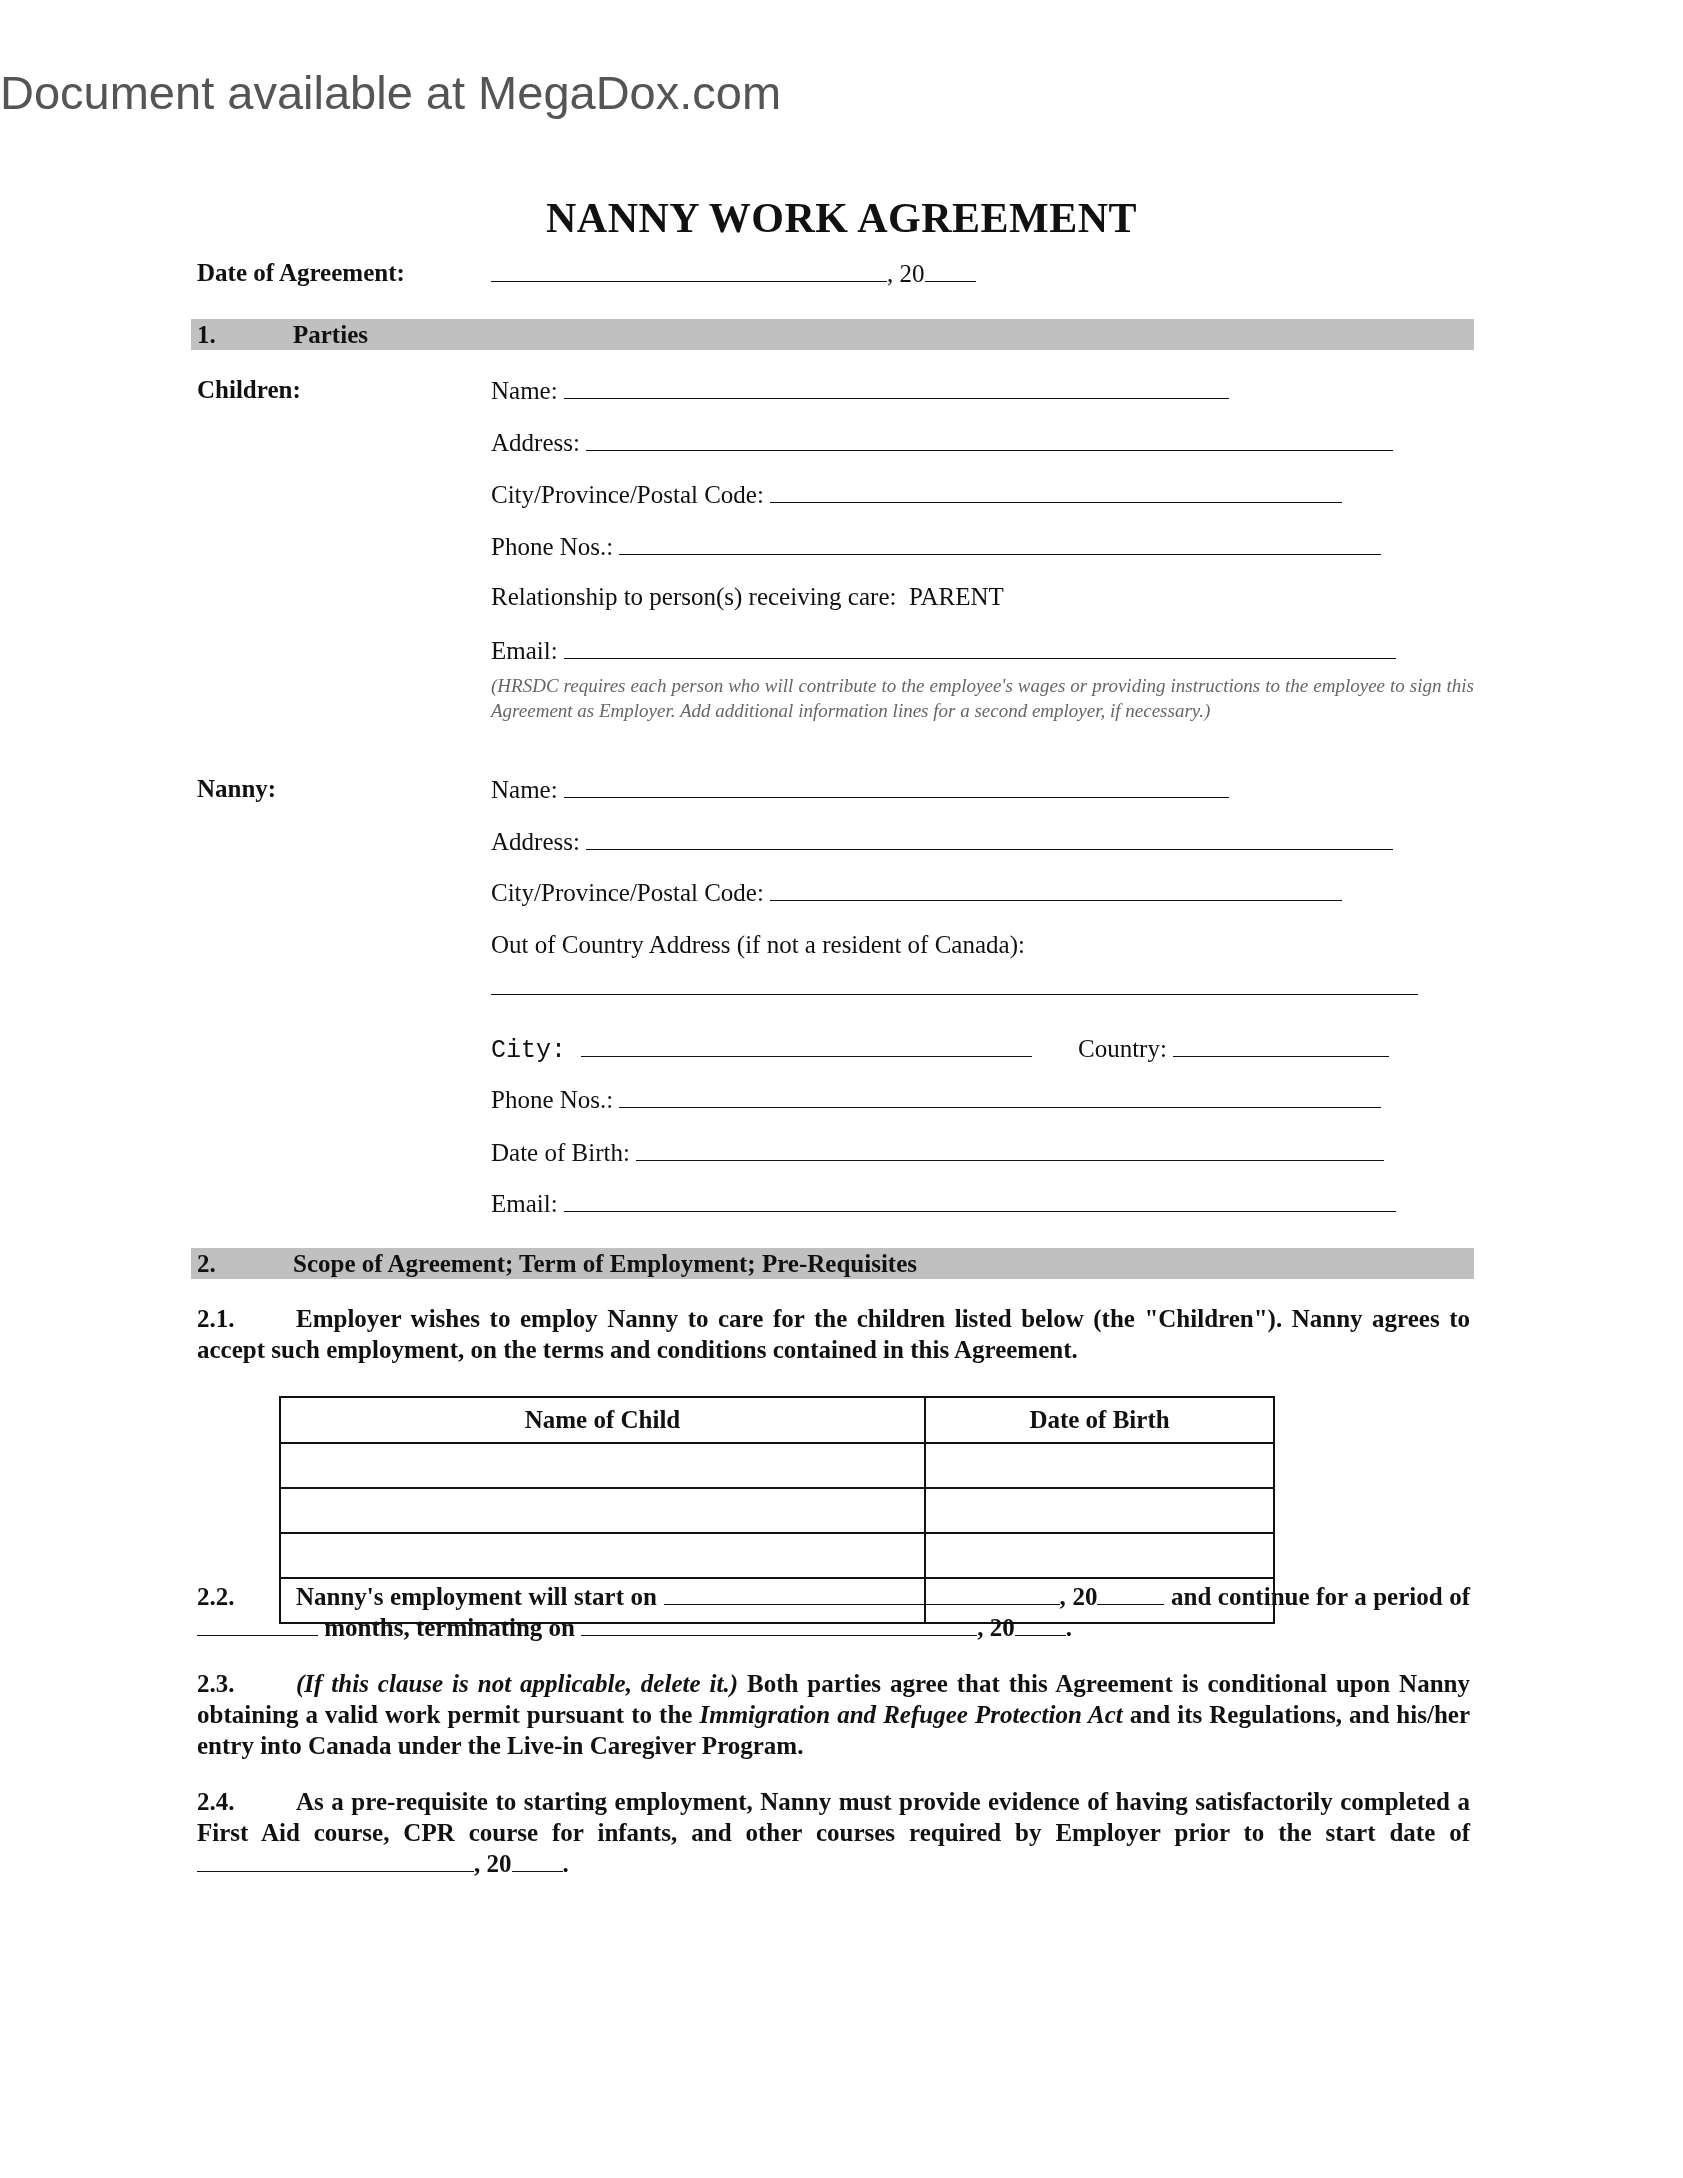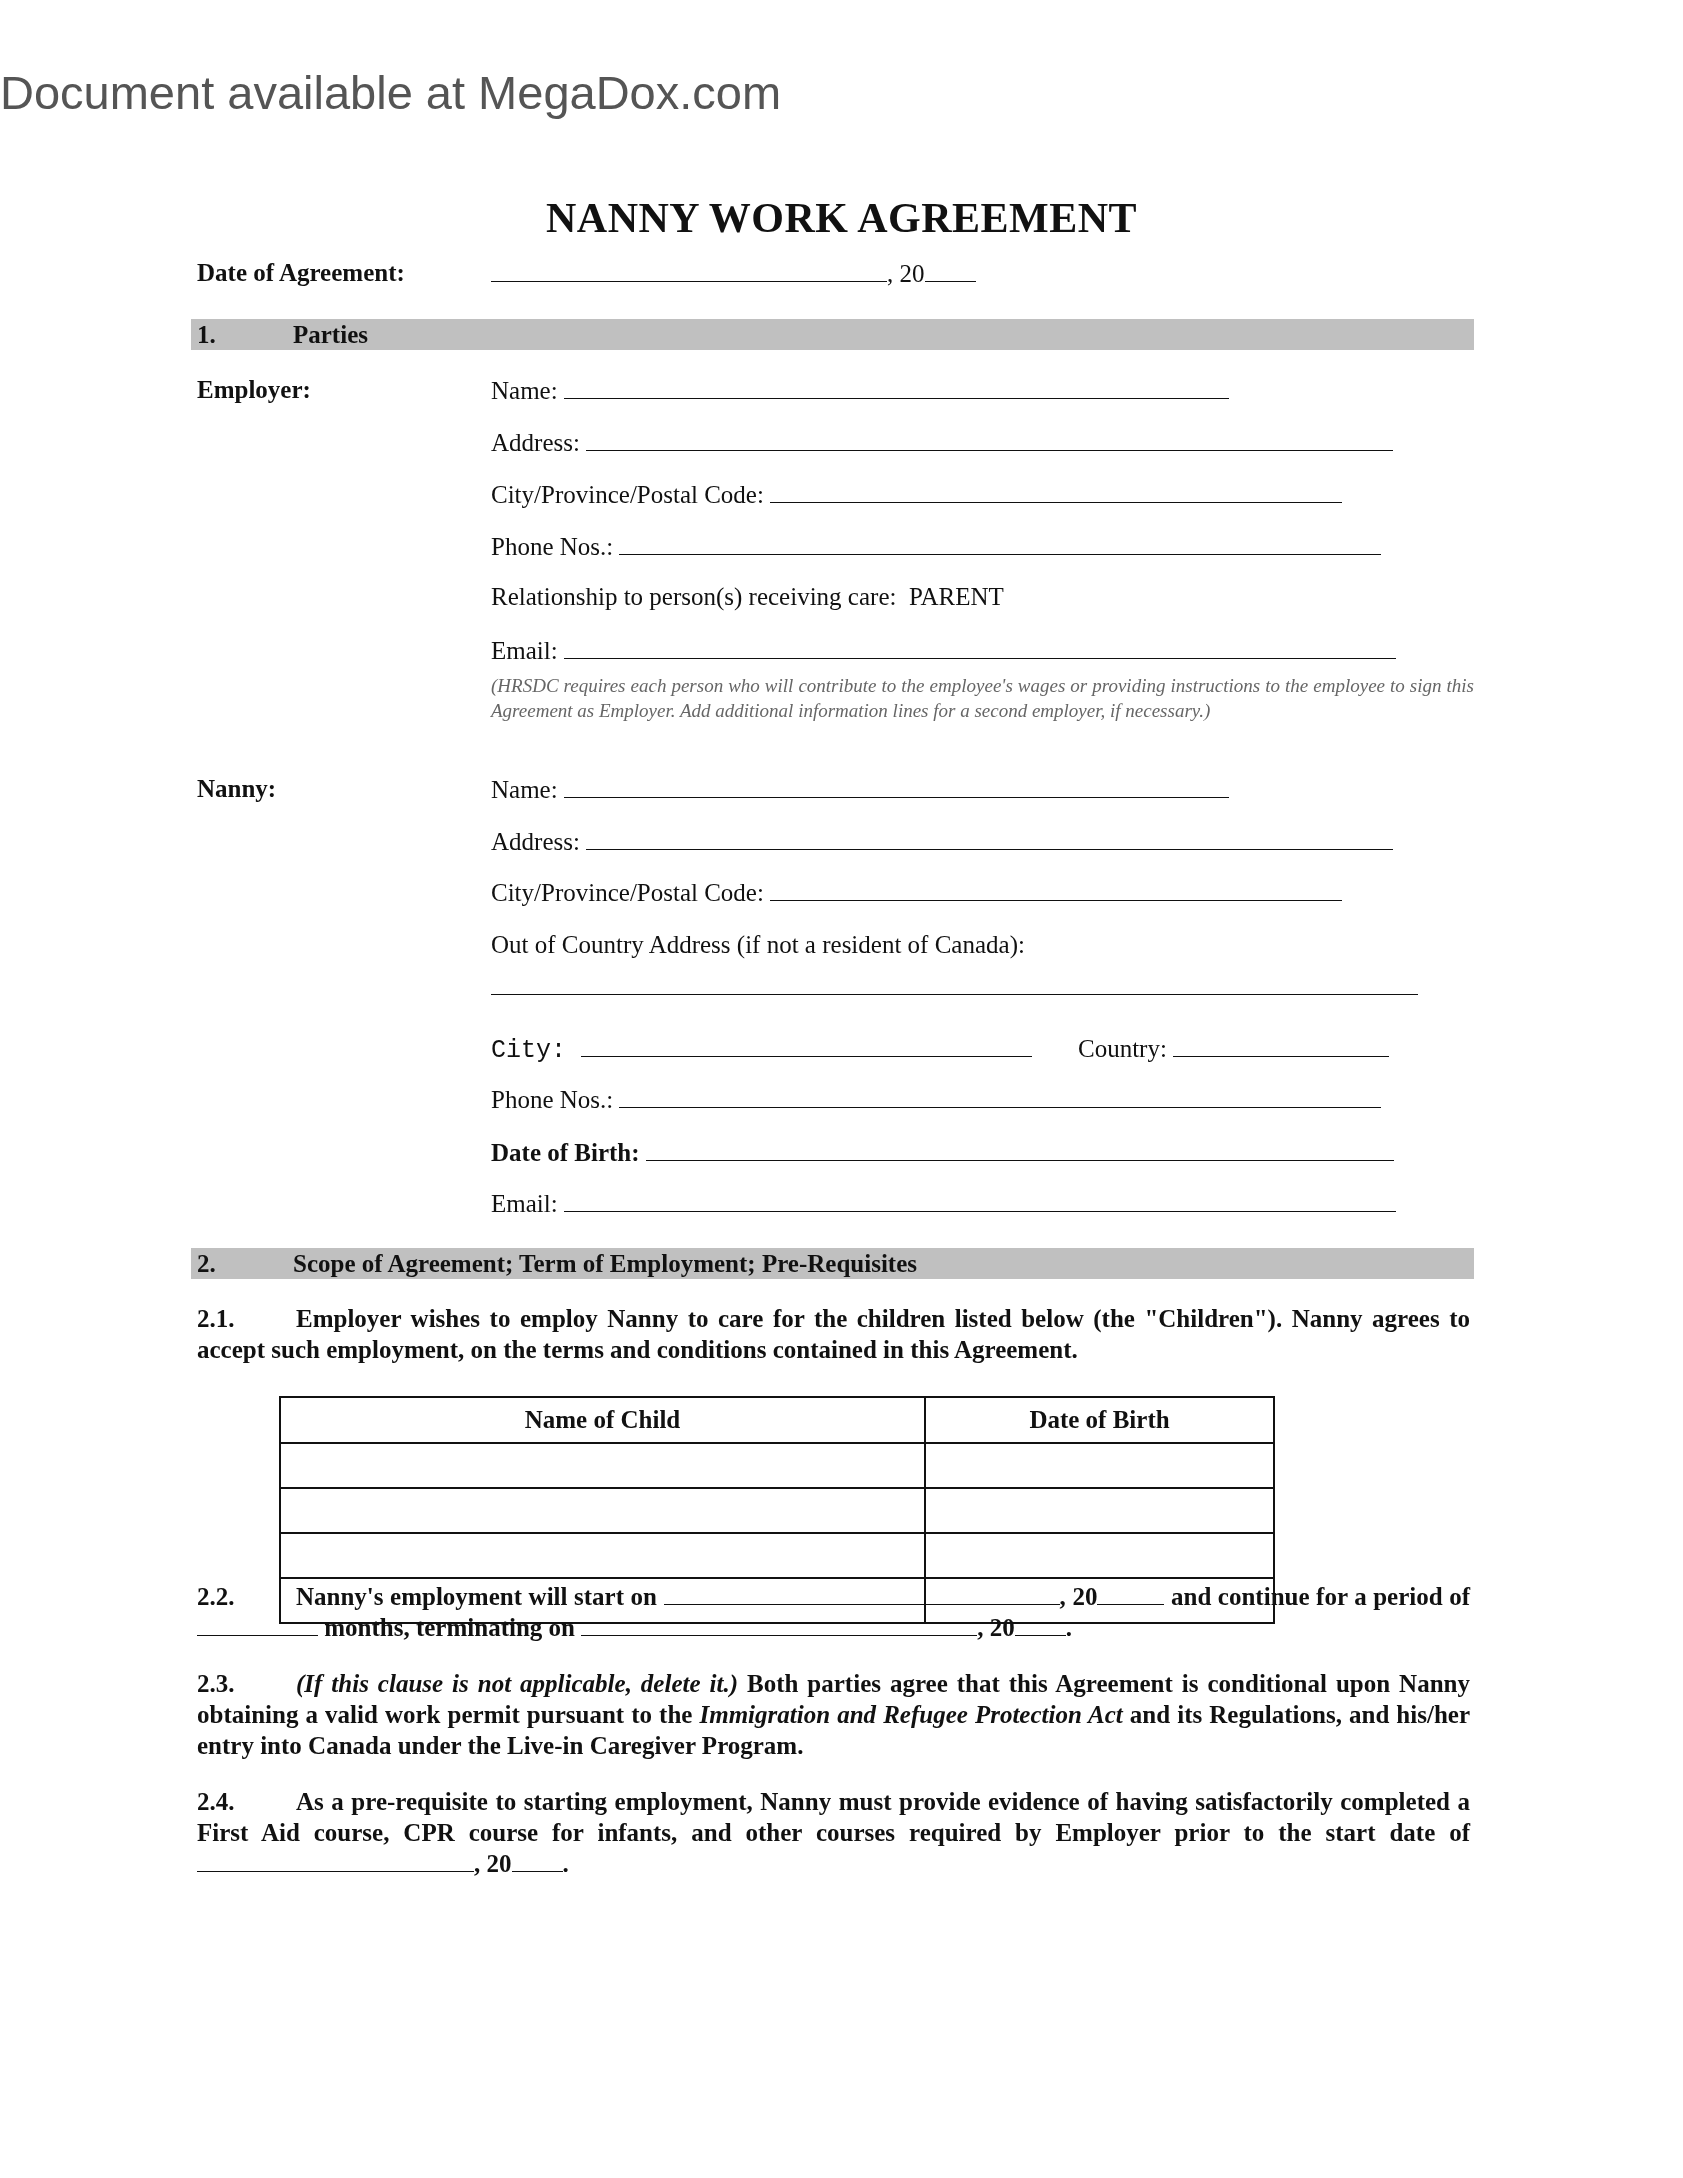--- a/index.html
+++ b/index.html
@@ -29,39 +29,39 @@
 <div class="abs title">NANNY WORK AGREEMENT</div>
 
 <div class="abs lbl" style="left:197px;top:259px;">Date of Agreement:</div>
 <div class="abs txt" style="left:491px;top:259px;"><span class="line" style="width:396px"></span><span>, 20</span><span class="line" style="width:51px"></span></div>
 
 <div class="abs bar" style="top:319px;">
   <span style="left:6px">1.</span>
   <span style="left:102px">Parties</span>
 </div>
 
-<div class="abs lbl" style="left:197px;top:376px;">Employer:</div>
+<div class="abs lbl" style="left:197px;top:376px;">Children:</div>
 <div class="abs txt" style="left:491px;top:376px;"><span>Name:</span> <span class="line" style="width:665px"></span></div>
 <div class="abs txt" style="left:491px;top:428px;"><span>Address:</span> <span class="line" style="width:807px"></span></div>
 <div class="abs txt" style="left:491px;top:480px;"><span>City/Province/Postal Code:</span> <span class="line" style="width:572px"></span></div>
 <div class="abs txt" style="left:491px;top:532px;"><span>Phone Nos.:</span> <span class="line" style="width:762px"></span></div>
 <div class="abs txt" style="left:491px;top:583px;"><span>Relationship to person(s) receiving care:</span>&nbsp;&nbsp;<span>PARENT</span></div>
 <div class="abs txt" style="left:491px;top:636px;"><span>Email:</span> <span class="line" style="width:832px"></span></div>
 <div class="abs note">(HRSDC requires each person who will contribute to the employee's wages or providing instructions to the employee to sign this Agreement as Employer. Add additional information lines for a second employer, if necessary.)</div>
 
 <div class="abs lbl" style="left:197px;top:775px;">Nanny:</div>
 <div class="abs txt" style="left:491px;top:775px;"><span>Name:</span> <span class="line" style="width:665px"></span></div>
 <div class="abs txt" style="left:491px;top:827px;"><span>Address:</span> <span class="line" style="width:807px"></span></div>
 <div class="abs txt" style="left:491px;top:878px;"><span>City/Province/Postal Code:</span> <span class="line" style="width:572px"></span></div>
 <div class="abs txt" style="left:491px;top:931px;">Out of Country Address (if not a resident of Canada):</div>
 <div class="abs" style="left:491px;top:994px;width:927px;border-bottom:1.6px solid #111;"></div>
 <div class="abs txt" style="left:491px;top:1034px;font-family:Liberation Mono, monospace;"><span>City:</span> <span class="line" style="width:451px"></span></div>
 <div class="abs txt" style="left:1078px;top:1034px;text-align:right;"><span>Country:</span> <span class="line" style="width:216px"></span></div>
 <div class="abs txt" style="left:491px;top:1085px;"><span>Phone Nos.:</span> <span class="line" style="width:762px"></span></div>
-<div class="abs txt" style="left:491px;top:1138px;font-weight:bold;"><span>Date of Birth:</span> <span class="line" style="width:748px"></span></div>
+<div class="abs txt" style="left:491px;top:1138px;"><span>Date of Birth:</span> <span class="line" style="width:748px"></span></div>
 <div class="abs txt" style="left:491px;top:1189px;"><span>Email:</span> <span class="line" style="width:832px"></span></div>
 
 <div class="abs bar" style="top:1248px;">
   <span style="left:6px">2.</span>
   <span style="left:102px">Scope of Agreement; Term of Employment; Pre-Requisites</span>
 </div>
 
 <div class="abs para" style="top:1303px;"><span class="num">2.1.</span><span>Employer wishes to employ Nanny to care for the children listed below (the "Children"). Nanny agrees to accept such employment, on the terms and conditions contained in this Agreement.</span></div>
 
 <table class="kids">

